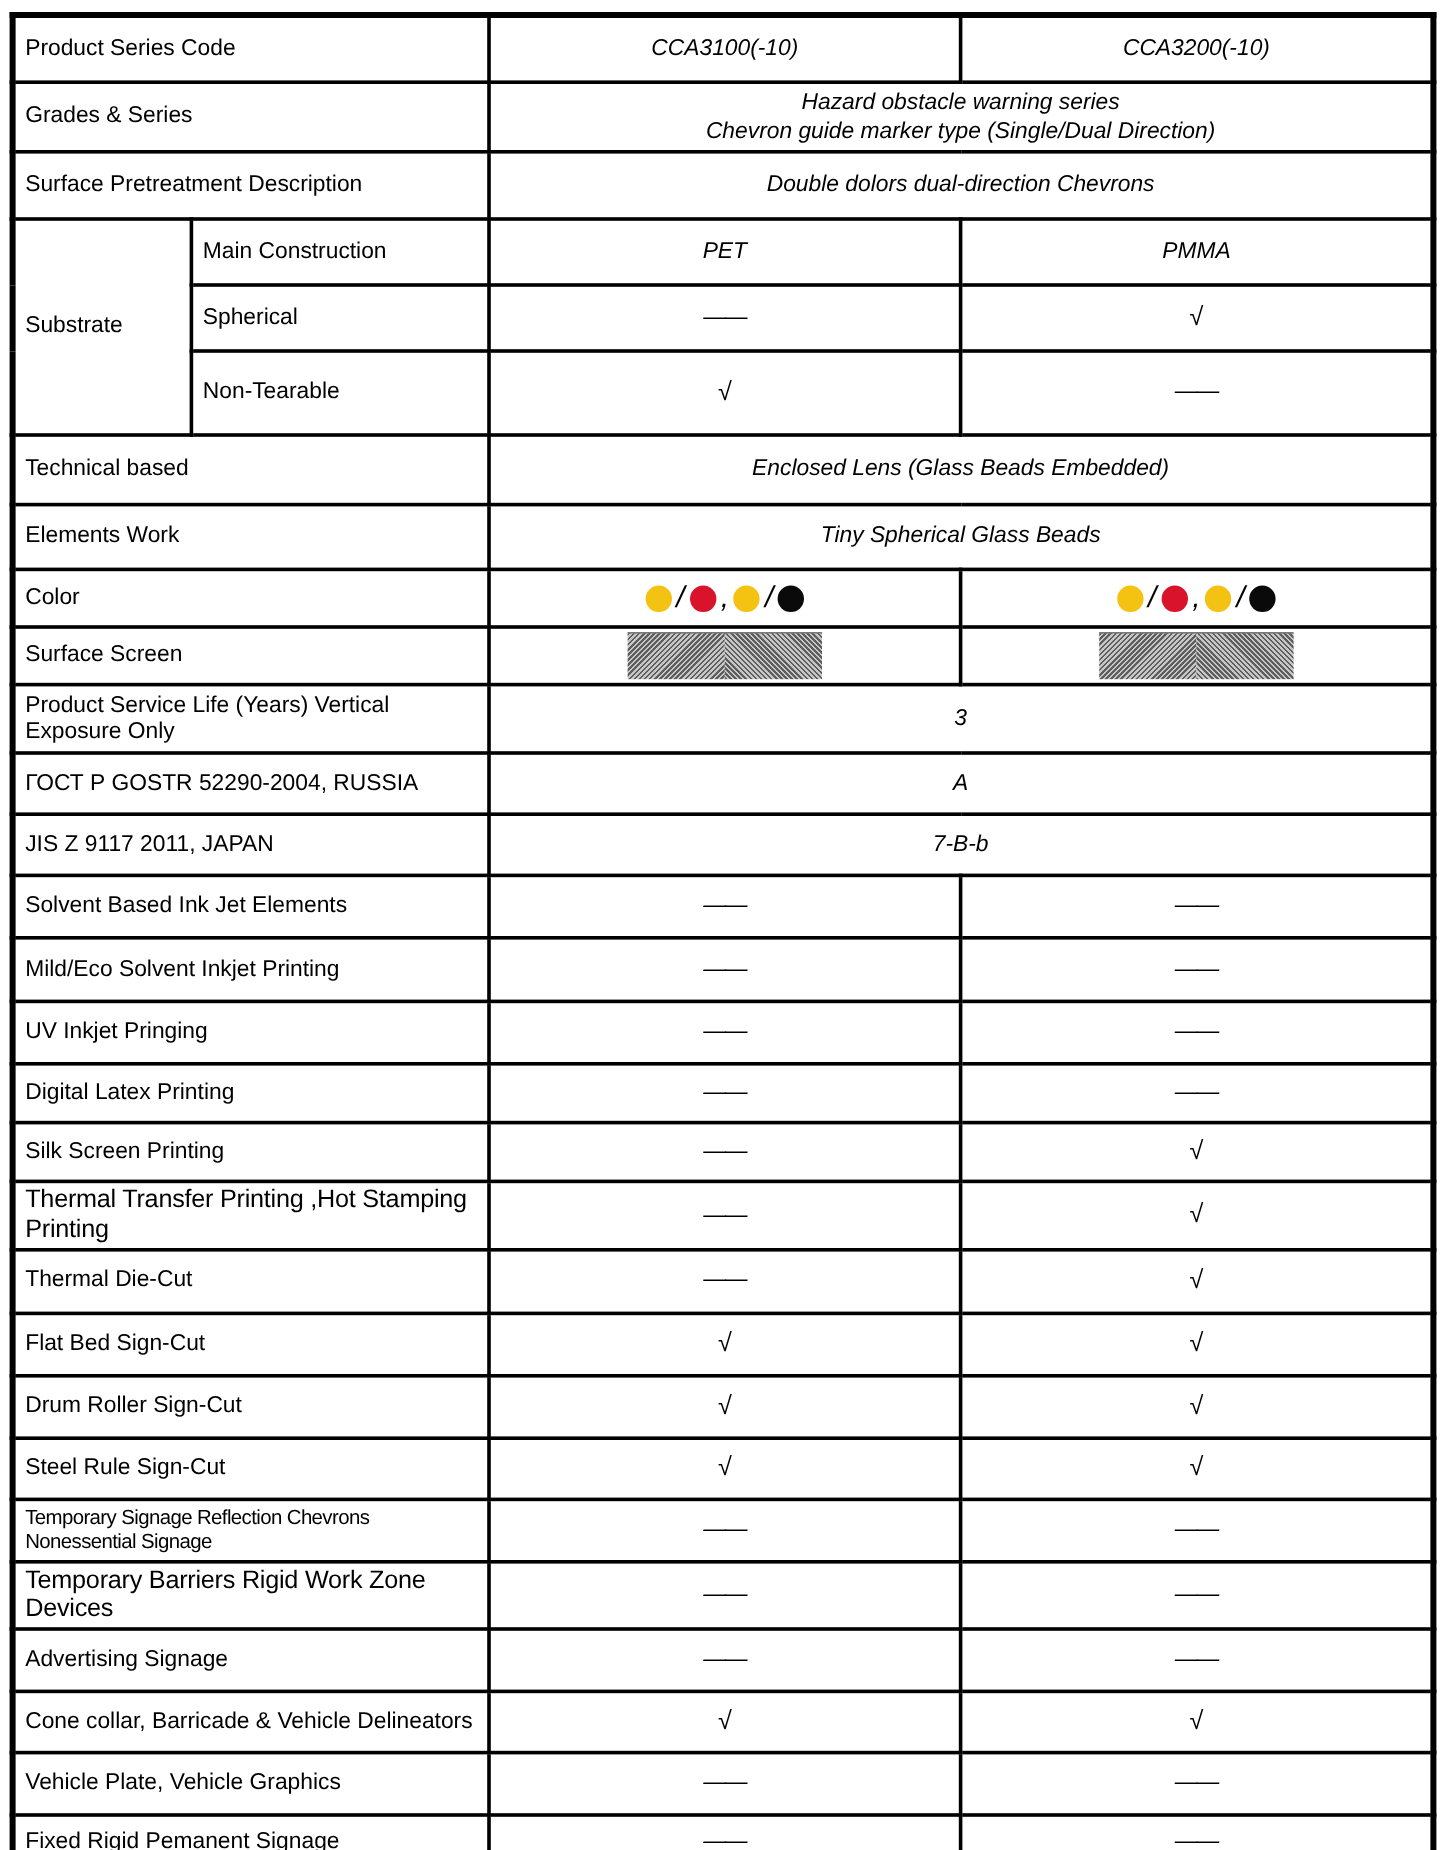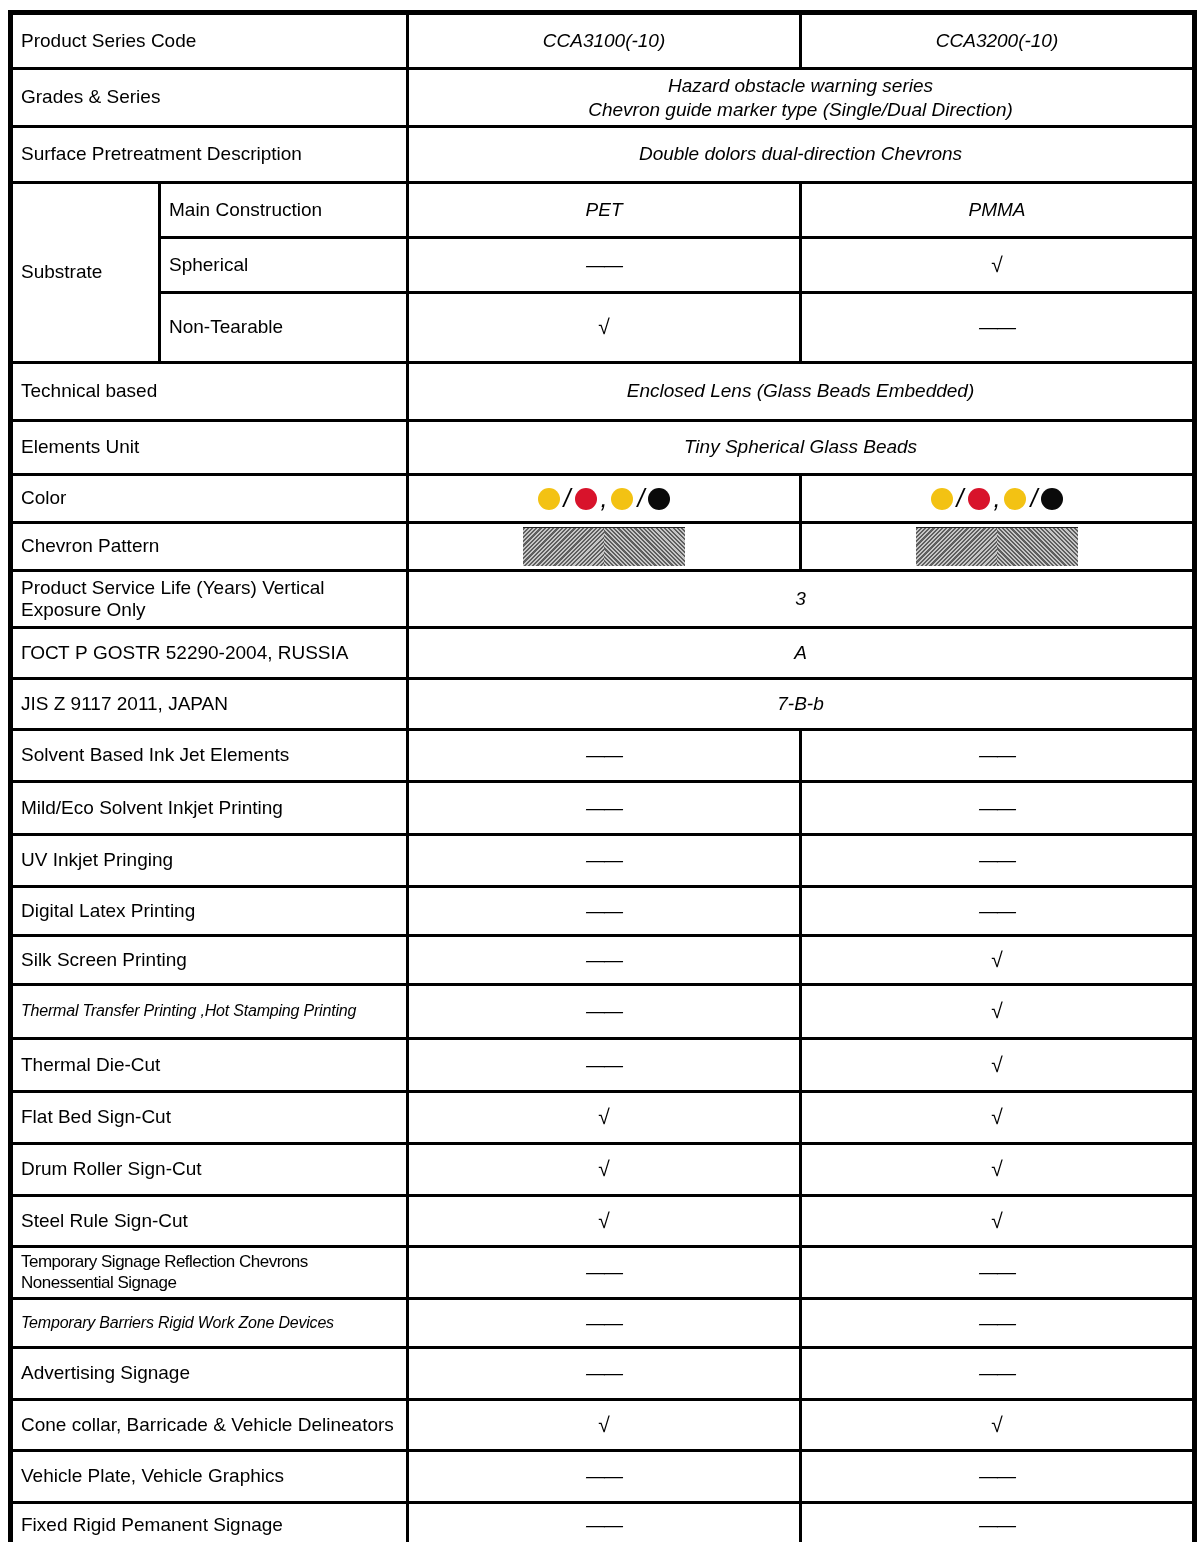--- a/index.html
+++ b/index.html
@@ -43,21 +43,21 @@
     text-align: center;
     font-style: italic;
   }
   .check {
     font-size: 21px;
   }
   .dash {
     font-size: 19px;
     letter-spacing: -1px;
   }
-  .cond  { letter-spacing: -0.2px; font-size: 16px; font-style: italic; }
+  .cond  { letter-spacing: -0.2px; font-size: 21px; }
   .cond2 { letter-spacing: -0.5px; font-size: 17px; }
   .two-line { line-height: 1.22; }
   
   .dots {
     display: flex;
     align-items: center;
     justify-content: center;
     gap: 3px;
     height: 100%;
   }
@@ -138,21 +138,21 @@
     <td class="val check">√</td>
     <td class="val dash">——</td>
   </tr>
 
   <tr style="height:58px">
     <td class="lbl" colspan="2">Technical based</td>
     <td class="val" colspan="2">Enclosed Lens (Glass Beads Embedded)</td>
   </tr>
 
   <tr style="height:54px">
-    <td class="lbl" colspan="2">Elements Unit</td>
+    <td class="lbl" colspan="2">Elements Work</td>
     <td class="val" colspan="2">Tiny Spherical Glass Beads</td>
   </tr>
 
   <tr style="height:48px">
     <td class="lbl" colspan="2">Color</td>
     <td class="val">
       <div class="dots">
         <span class="dot" style="background-color: rgb(243, 194, 19);"></span>
         <span class="dot-sep">/</span>
         <span class="dot" style="background-color: rgb(216, 19, 43);"></span>
@@ -169,21 +169,21 @@
         <span class="dot" style="background-color: rgb(216, 19, 43);"></span>
         <span class="dot-sep">,</span>
         <span class="dot" style="background-color: rgb(243, 194, 19);"></span>
         <span class="dot-sep">/</span>
         <span class="dot" style="background-color: rgb(10, 10, 10);"></span>
       </div>
     </td>
   </tr>
 
   <tr style="height:48px">
-    <td class="lbl" colspan="2">Chevron Pattern</td>
+    <td class="lbl" colspan="2">Surface Screen</td>
     <td class="val">
       <div class="hatch">
               <div class="hatch-left"></div>
               <div class="hatch-right"></div>
             </div>
     </td>
     <td class="val">
       <div class="hatch">
               <div class="hatch-left"></div>
               <div class="hatch-right"></div>

